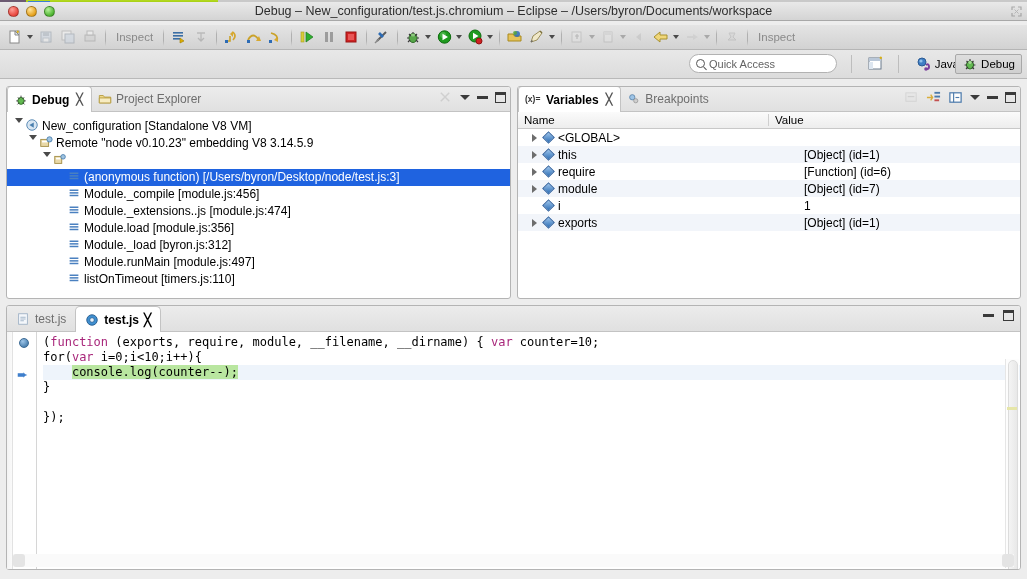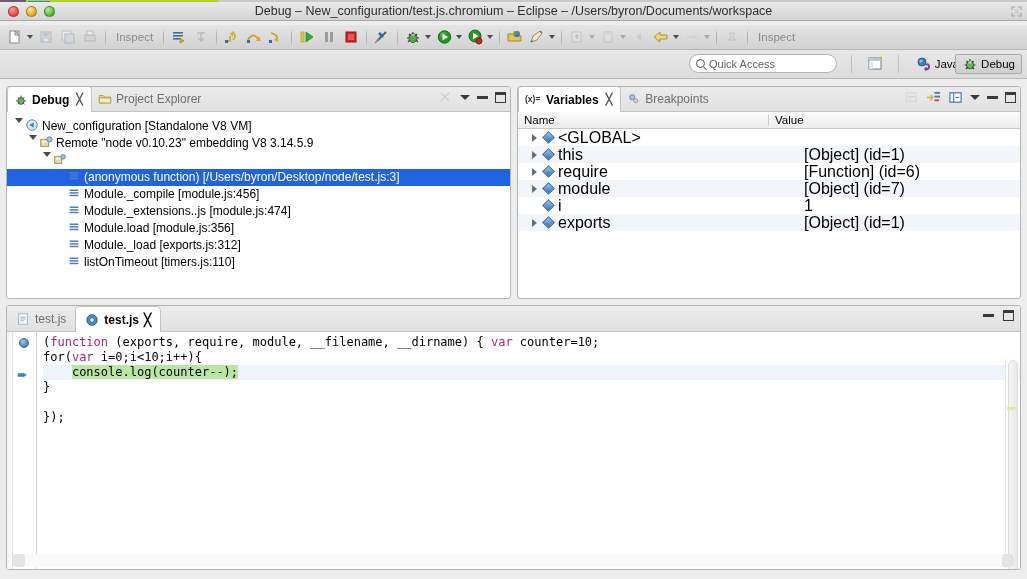--- a/index.html
+++ b/index.html
@@ -203,21 +203,21 @@
   
   #vars-panel { left: 517px; top: 86px; width: 504px; height: 213px; }
   .var-head {
     display: flex; height: 17px;
     background: linear-gradient(to bottom, #fbfbfb, #ededed);
     border-bottom: 1px solid #c8c8c8;
     font-size: 11.5px; align-items: center;
   }
   .var-head .c1 { width: 251px; padding-left: 6px; border-right: 1px solid #cfcfcf; }
   .var-head .c2 { padding-left: 6px; }
-  .var-row { display: flex; height: 17px; align-items: center; font-size: 16px; }
+  .var-row { display: flex; height: 17px; align-items: center; font-size: 12px; }
   .var-row.alt { background: #f2f5fa; }
   .var-name { width: 251px; display: flex; align-items: center; padding-left: 14px; }
   .var-val { padding-left: 6px; margin-left: 29px; }
   .vtwisty {
     width: 12px; flex: none; display: flex; align-items: center;
   }
   .vtwisty i {
     width: 0; height: 0;
     border-top: 4px solid transparent; border-bottom: 4px solid transparent;
     border-left: 5px solid #6d6d6d;
@@ -669,21 +669,31 @@
           <span class="tree-label">Module.load [module.js:356]</span>
         </div>
         <div class="tree-row">
           <span style="width:42px;flex:none"></span>
           <span class="twisty"></span>
           <span class="tree-ico"><svg width="14" height="14" viewBox="0 0 16 16">
               <rect x="3" y="4" width="10" height="1.7" fill="#4a80c0"></rect>
               <rect x="3" y="7" width="10" height="1.7" fill="#4a80c0"></rect>
               <rect x="3" y="10" width="10" height="1.7" fill="#4a80c0"></rect>
             </svg></span>
-          <span class="tree-label">Module._load [exports.js:312]</span>
+          <span class="tree-label">Module._load [byron.js:312]</span>
+        </div>
+        <div class="tree-row">
+          <span style="width:42px;flex:none"></span>
+          <span class="twisty"></span>
+          <span class="tree-ico"><svg width="14" height="14" viewBox="0 0 16 16">
+              <rect x="3" y="4" width="10" height="1.7" fill="#4a80c0"></rect>
+              <rect x="3" y="7" width="10" height="1.7" fill="#4a80c0"></rect>
+              <rect x="3" y="10" width="10" height="1.7" fill="#4a80c0"></rect>
+            </svg></span>
+          <span class="tree-label">Module.runMain [module.js:497]</span>
         </div>
         <div class="tree-row">
           <span style="width:42px;flex:none"></span>
           <span class="twisty"></span>
           <span class="tree-ico"><svg width="14" height="14" viewBox="0 0 16 16">
               <rect x="3" y="4" width="10" height="1.7" fill="#4a80c0"></rect>
               <rect x="3" y="7" width="10" height="1.7" fill="#4a80c0"></rect>
               <rect x="3" y="10" width="10" height="1.7" fill="#4a80c0"></rect>
             </svg></span>
           <span class="tree-label">listOnTimeout [timers.js:110]</span>

